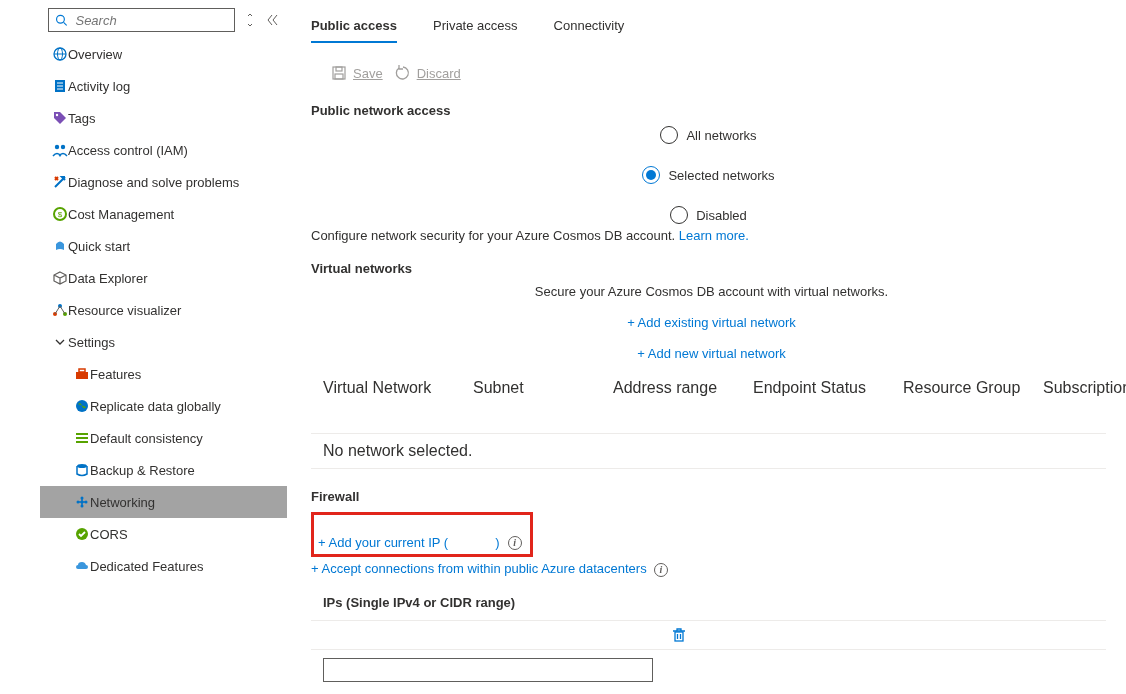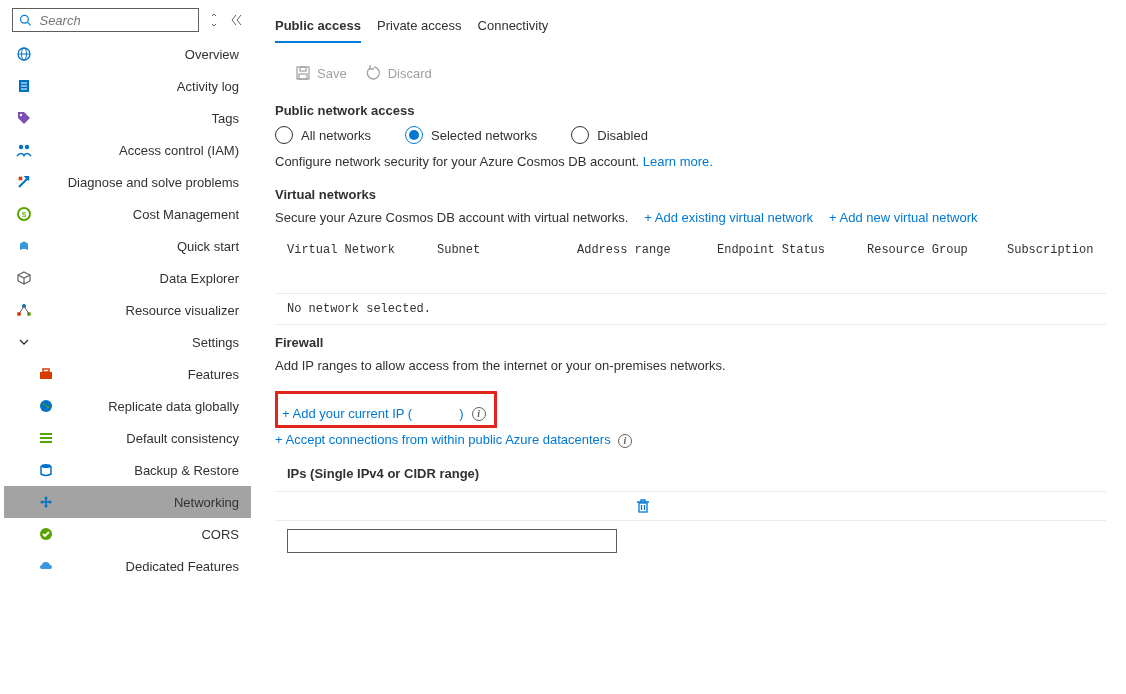--- a/index.html
+++ b/index.html
@@ -13,20 +13,21 @@
     height: 694px;
     width: 1126px;
     overflow: hidden;
   }
   .sidebar {
     width: 255px;
     flex-shrink: 0;
     border-right: none;
     padding: 8px 4px;
     overflow-y: auto;
+    margin-left: 36px;
   }
   .search-wrap {
     display: flex;
     align-items: center;
     padding: 0 8px 6px 8px;
     gap: 10px;
   }
   .search-box {
     flex: 1;
     display: flex;
@@ -43,85 +44,84 @@
     font-style: italic;
     color: #605e5c;
     width: 100%;
     background: transparent;
   }
   .side-item {
     display: flex;
     align-items: center;
     height: 32px;
     padding: 0 12px;
-    gap: 12px;
+    gap: 0;
     cursor: pointer;
-    justify-content: space-between;
   }
   .side-item.sub { padding-left: 34px; }
   .side-item.active { background: #a3a3a3; }
   .side-item .icon { width: 16px; height: 16px; flex-shrink: 0; display:flex; align-items:center; justify-content:center; }
   .side-item .lbl { color: #323130; }
 
   .main {
     flex: 1;
     padding: 10px 20px;
     overflow-y: auto;
   }
   .tabs {
     display: flex;
-    gap: 16px;
+    gap: 36px;
     border-bottom: none;
     margin-bottom: 12px;
   }
   .tab {
     padding: 8px 0 10px 0;
     color: #323130;
     cursor: pointer;
     position: relative;
   }
   .tab.active { font-weight: 600; }
   .tab.active::after {
     content: "";
     position: absolute;
     left: 0; right: 0; bottom: 0;
     height: 2px;
     background: #0078d4;
   }
   .toolbar {
     display: flex;
-    gap: 19px;
+    gap: 12px;
     padding: 10px 0 18px 20px;
     color: #a19f9d;
+    text-decoration: underline;
   }
   .tbtn { display: flex; align-items: center; gap: 6px; cursor: default; }
   h4.section { font-size: 13px; font-weight: 600; margin: 4px 0 8px 0; color:#323130;}
-  .radio-row { display: flex; gap: 34px; align-items: center; margin-bottom: 10px; }
+  .radio-row { display: flex; gap: 22px; align-items: center; margin-bottom: 4px; flex-direction: column; }
   .radio { display: flex; align-items: center; gap: 8px; cursor: pointer; }
   .rdot { width: 18px; height: 18px; border: 1px solid #323130; border-radius: 50%; display:flex; align-items:center; justify-content:center; }
   .rdot.sel { border-color: #0078d4; }
   .rdot.sel::after { content:""; width:10px; height:10px; background:#0078d4; border-radius:50%; }
   .desc { color: #323130; margin-bottom: 18px; }
   .link { color: #0078d4; cursor: pointer; }
-  .vn-row { display: flex; gap: 16px; align-items: center; margin: 6px 0 10px 0; flex-wrap: wrap; }
+  .vn-row { display: flex; gap: 16px; align-items: center; margin: 6px 0 10px 6px; flex-wrap: wrap; flex-direction: column; }
   .vn-table-head, .vn-table-row {
     display: grid;
     grid-template-columns: 150px 140px 140px 150px 140px 120px;
     padding: 8px 12px;
-    font-size: 12px;
-    font-family: Liberation Mono, monospace;
+    font-size: 16px;
   }
   .vn-table-head { color:#323130; font-weight:400; }
   .vn-table-row { border-top:1px solid #edebe9; border-bottom:1px solid #edebe9; color:#323130;margin-top:28px; }
   .hl-box {
     display: inline-flex;
     align-items: center;
     gap: 8px;
     border: 3px solid #e1251b;
-    padding: 12px 8px 4px 4px;
+    padding: 20px 8px 4px 4px;
     margin-bottom: 2px;
   }
   .ips-head { font-weight:600; padding: 10px 12px 10px 12px; }
   .ips-row { display:flex; align-items:center; gap: 18px; padding: 6px 12px; border-top:1px solid #edebe9; border-bottom:1px solid #edebe9;}
   .ips-input-row { padding: 8px 12px; }
   .ips-input { width: 330px; height: 24px; border:1px solid #605e5c; outline:none; padding:0 6px; font-size:13px; }
   .trash { color:#0078d4; cursor:pointer; }
   .info-circ {
     width:14px; height:14px; border:1px solid #605e5c; border-radius:50%;
     display:inline-flex; align-items:center; justify-content:center;
@@ -374,22 +374,21 @@
       <span>Subnet</span>
       <span>Address range</span>
       <span>Endpoint Status</span>
       <span>Resource Group</span>
       <span>Subscription</span>
     </div>
   <div class="vn-table-row">
     <span>No network selected.</span>
   </div>
 
-  <h4 class="section" style="margin-top:10px">Firewall</h4>
-  <div class="desc">Add IP ranges to allow access from the internet or your on-premises networks.</div>
+  <h4 class="section" style="margin-top:20px">Firewall</h4>
 
   <div>
     <span class="hl-box">
       <span class="link">
         <span>+ Add your current IP (</span>&nbsp;&nbsp;&nbsp;&nbsp;&nbsp;&nbsp;&nbsp;&nbsp;&nbsp;&nbsp;&nbsp;&nbsp;&nbsp;<span>)</span>
       </span>
       <span class="info-circ">i</span>
     </span>
     <div style="margin-top:2px">
       <span class="link">+ Accept connections from within public Azure datacenters</span>

